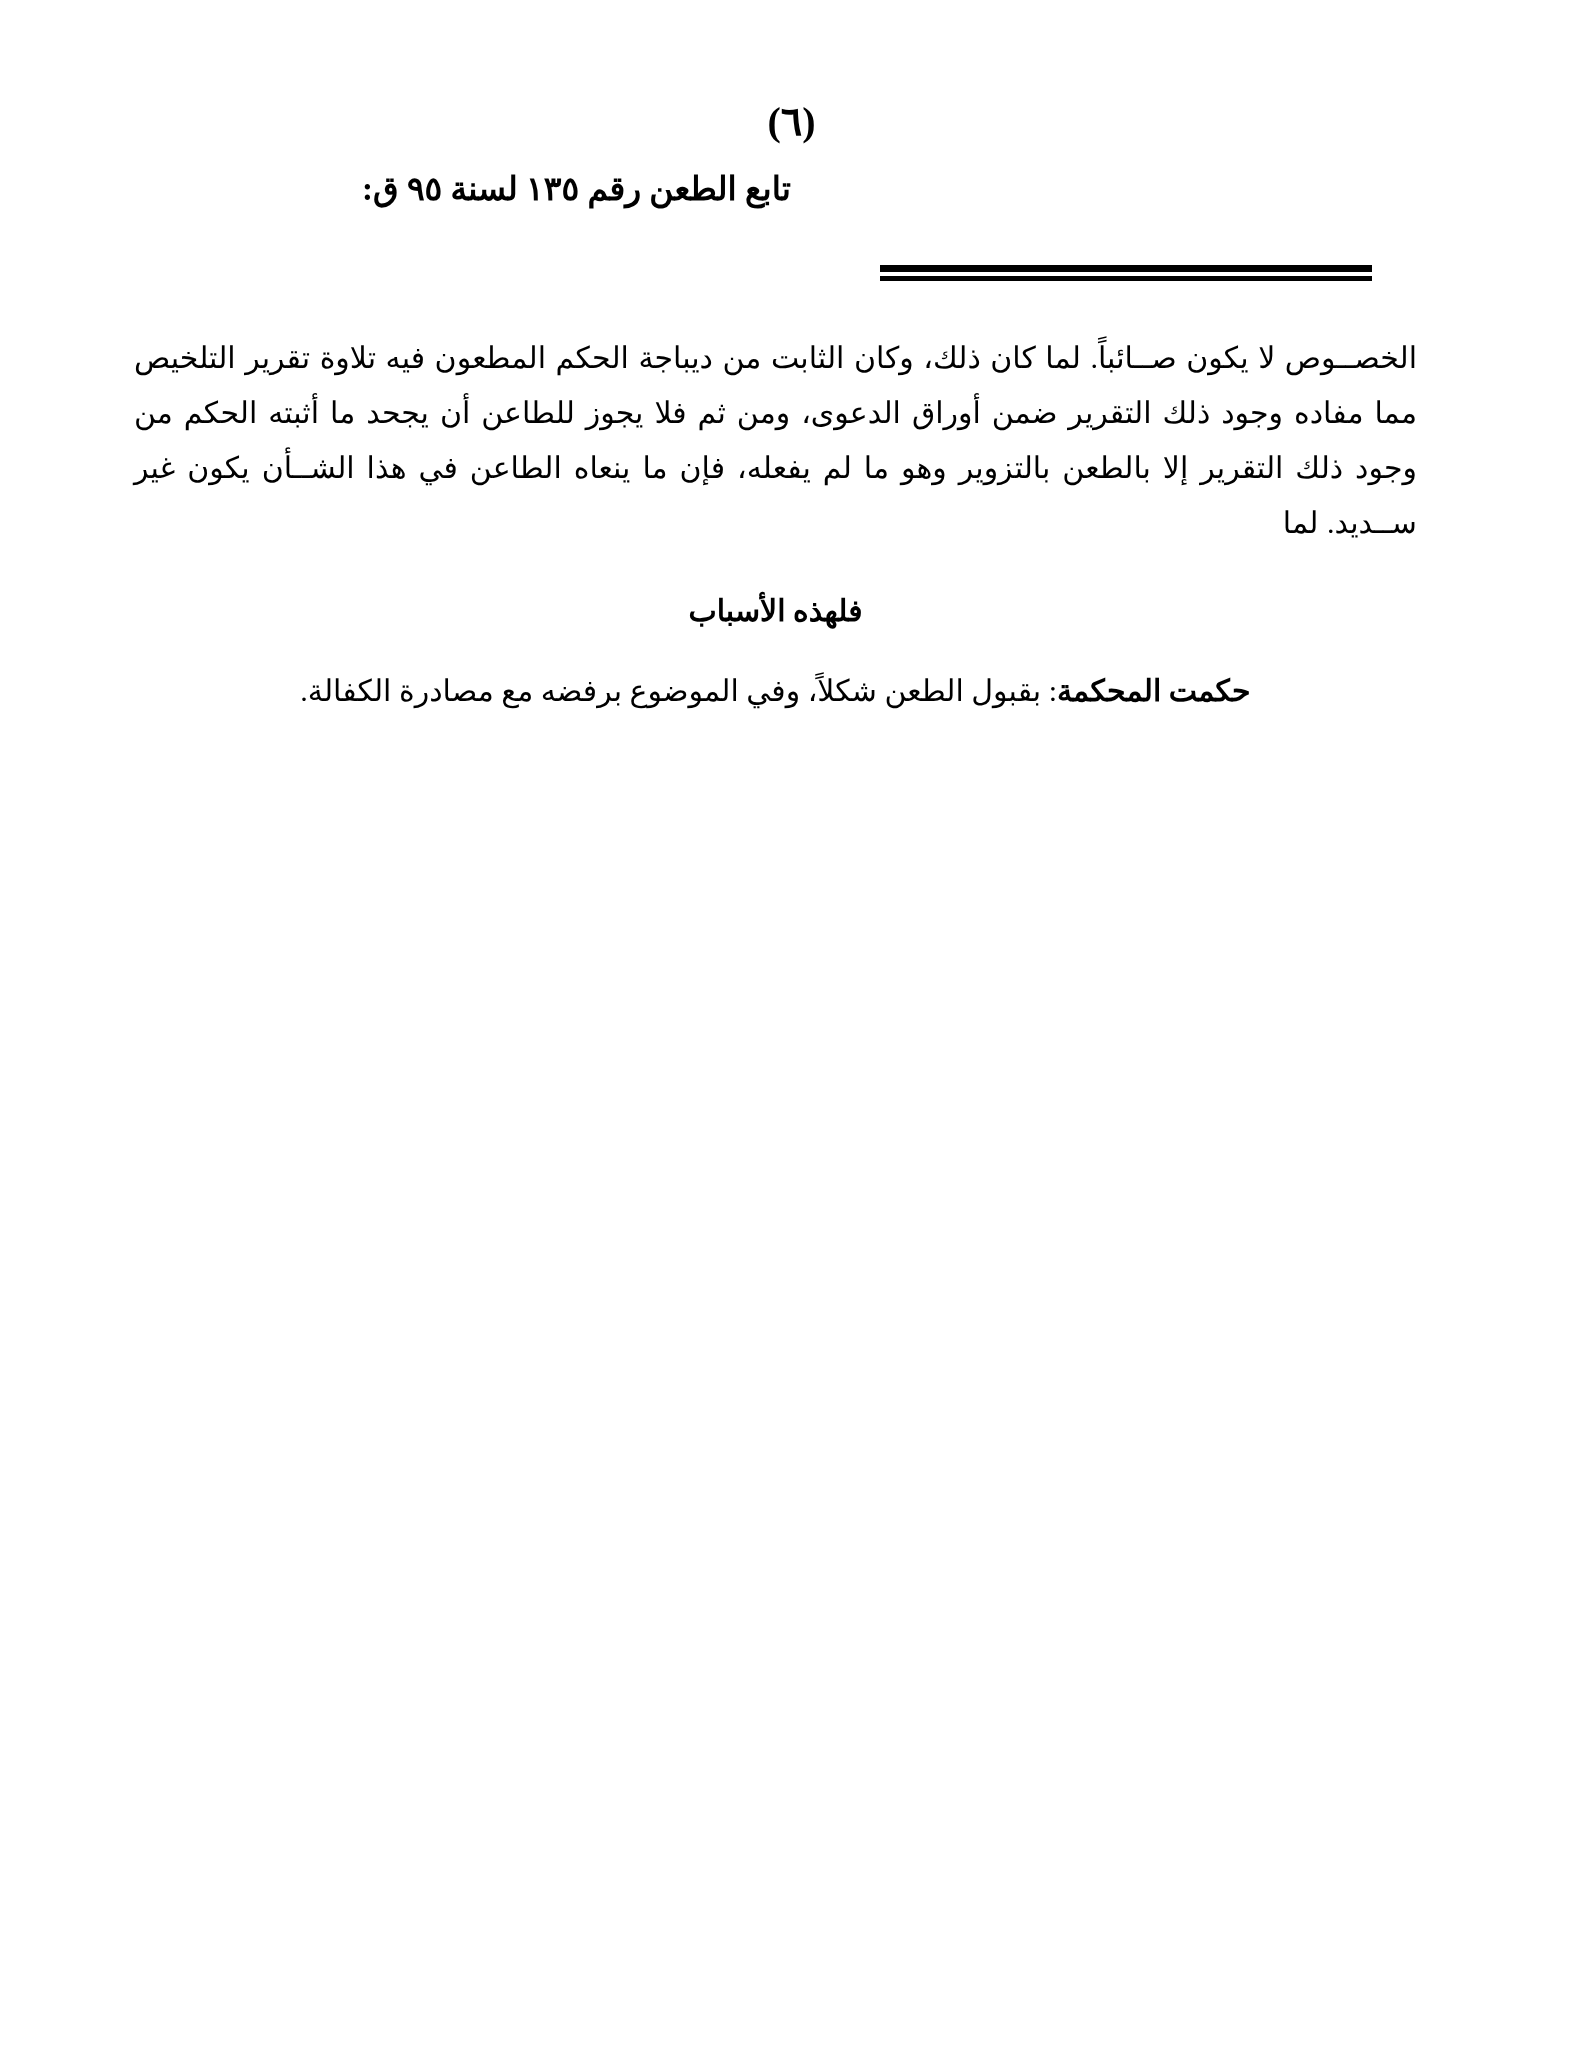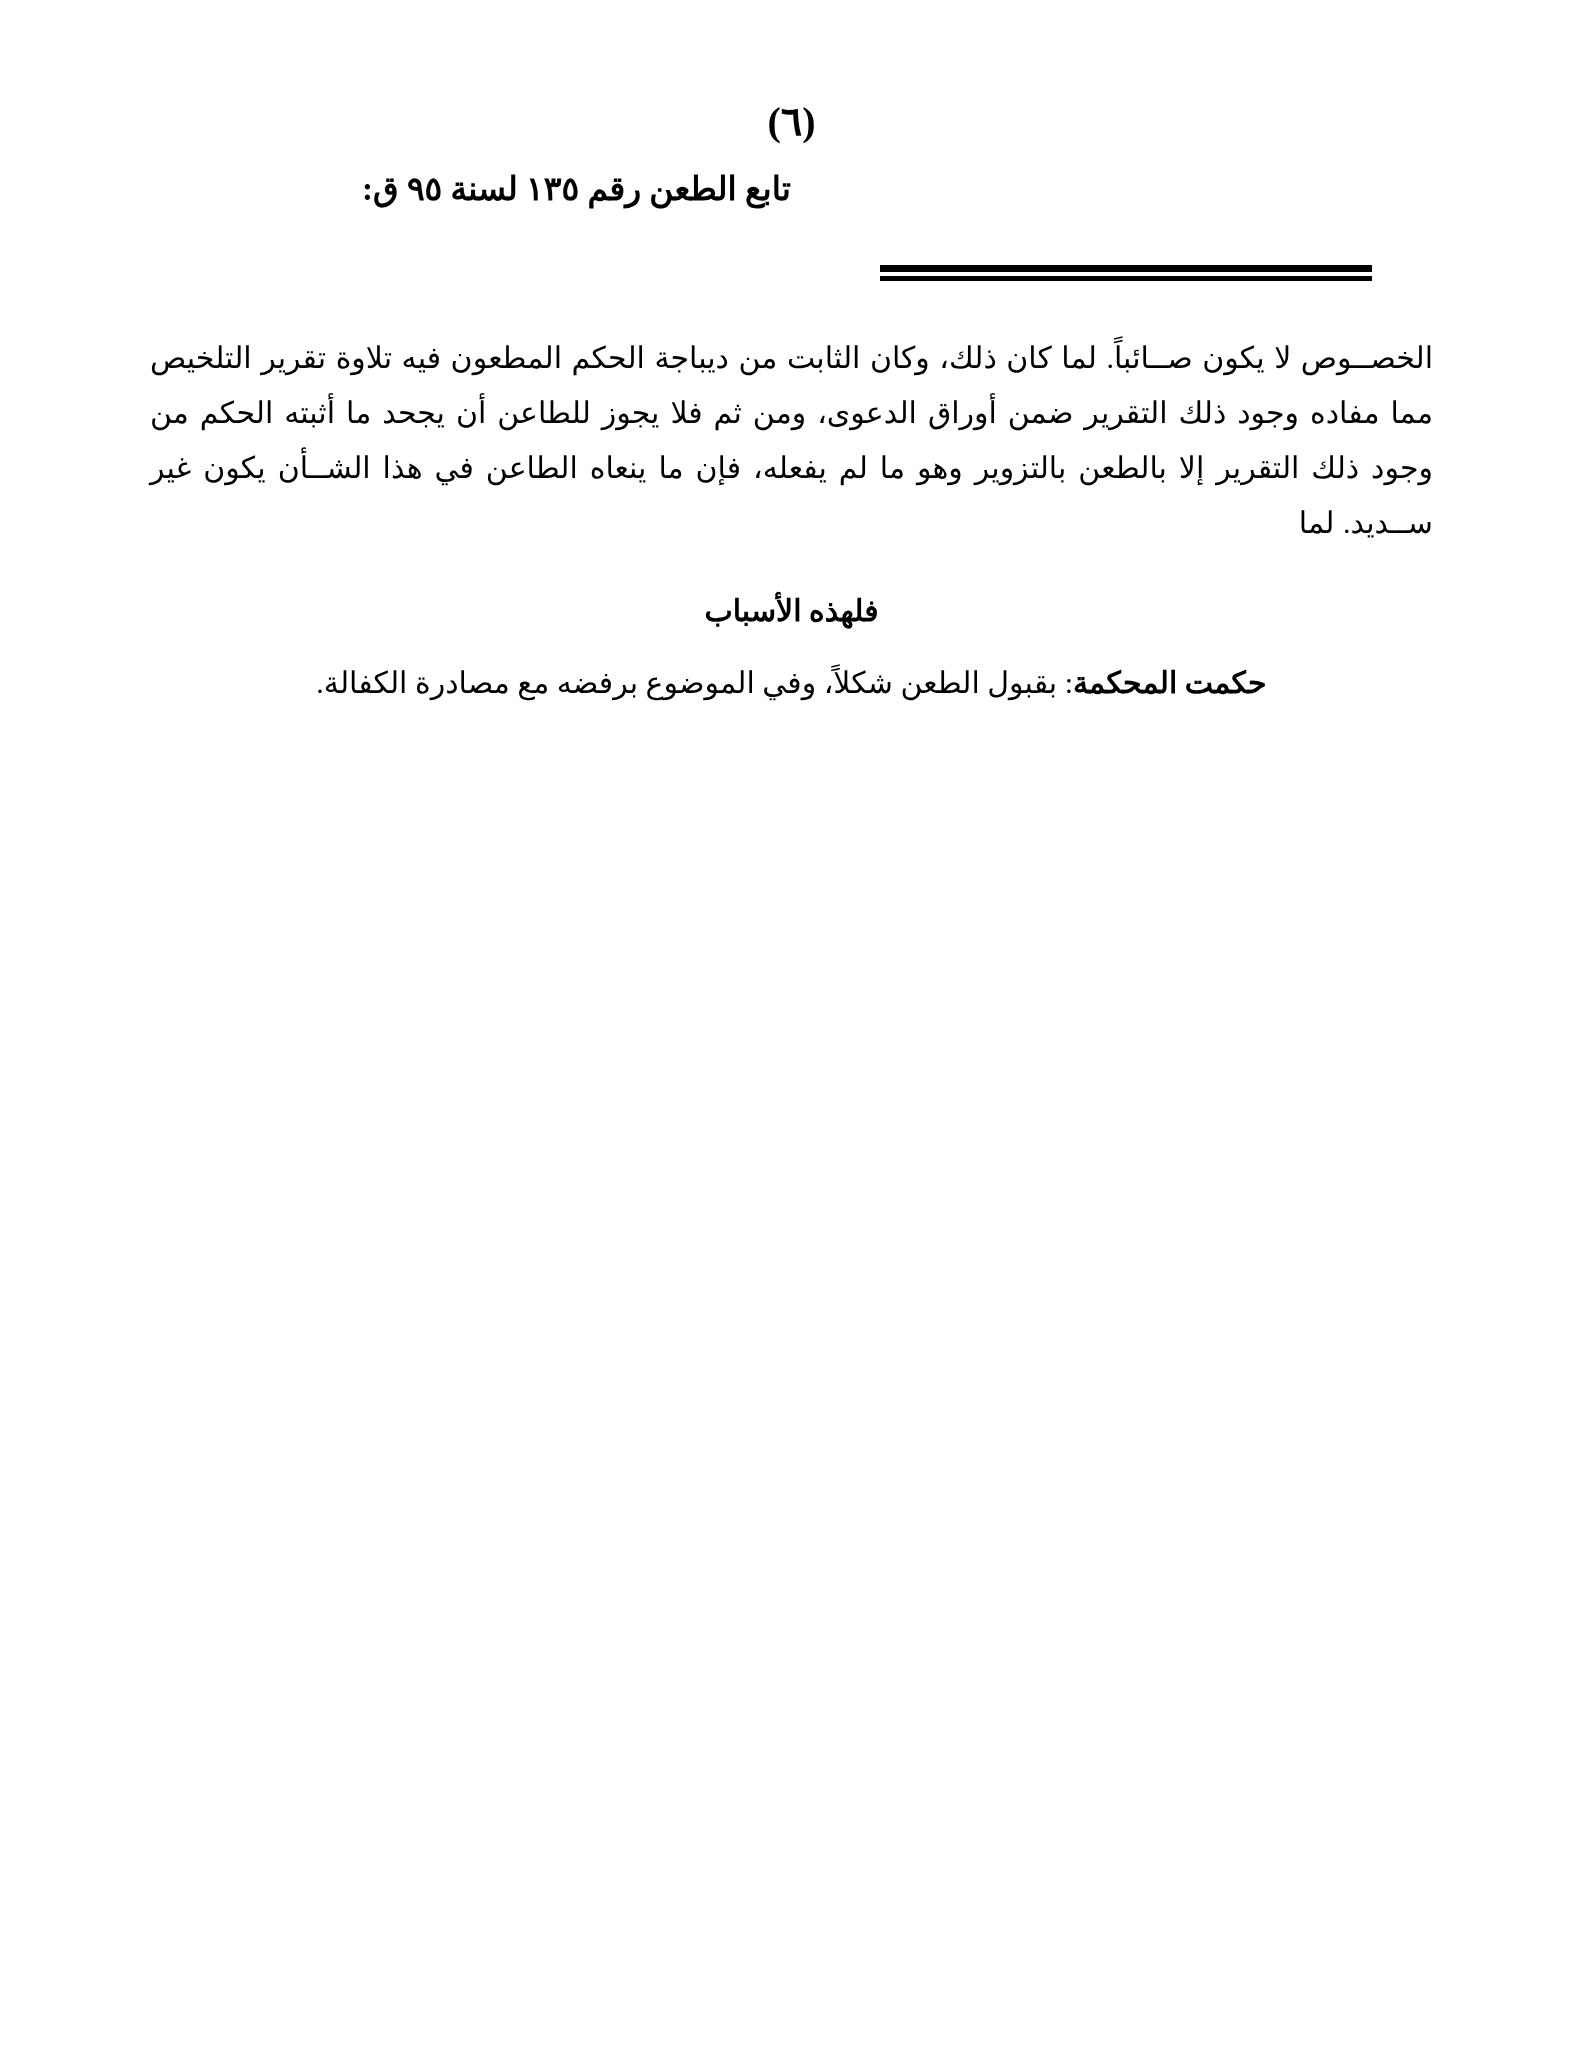--- a/index.html
+++ b/index.html
@@ -71,21 +71,21 @@
     background: #ffffff;
   }
   .double-rule .bar-bottom {
     height: 5px;
   }
 
   
   .body-block {
     position: absolute;
     top: 330px;
-    right: 150px;
+    right: 166px;
     width: 1283px;
   }
 
   .body-para {
     font-size: 30px;
     line-height: 55px;
     text-align: justify;
     text-align-last: right;
     margin: 0;
     word-spacing: 1px;
@@ -100,21 +100,21 @@
   .section-heading {
     margin: 36px 0 0 0;
     text-align: center;
     font-size: 30px;
     font-weight: 700;
     line-height: 50px;
   }
 
   
   .ruling-line {
-    margin: 22px 0 0 0;
+    margin: 30px 0 0 0;
     text-align: center;
     font-size: 30px;
     line-height: 50px;
   }
   .ruling-line .ruling-lead {
     font-weight: 700;
   }
 </style>
 </head>
 <body>

